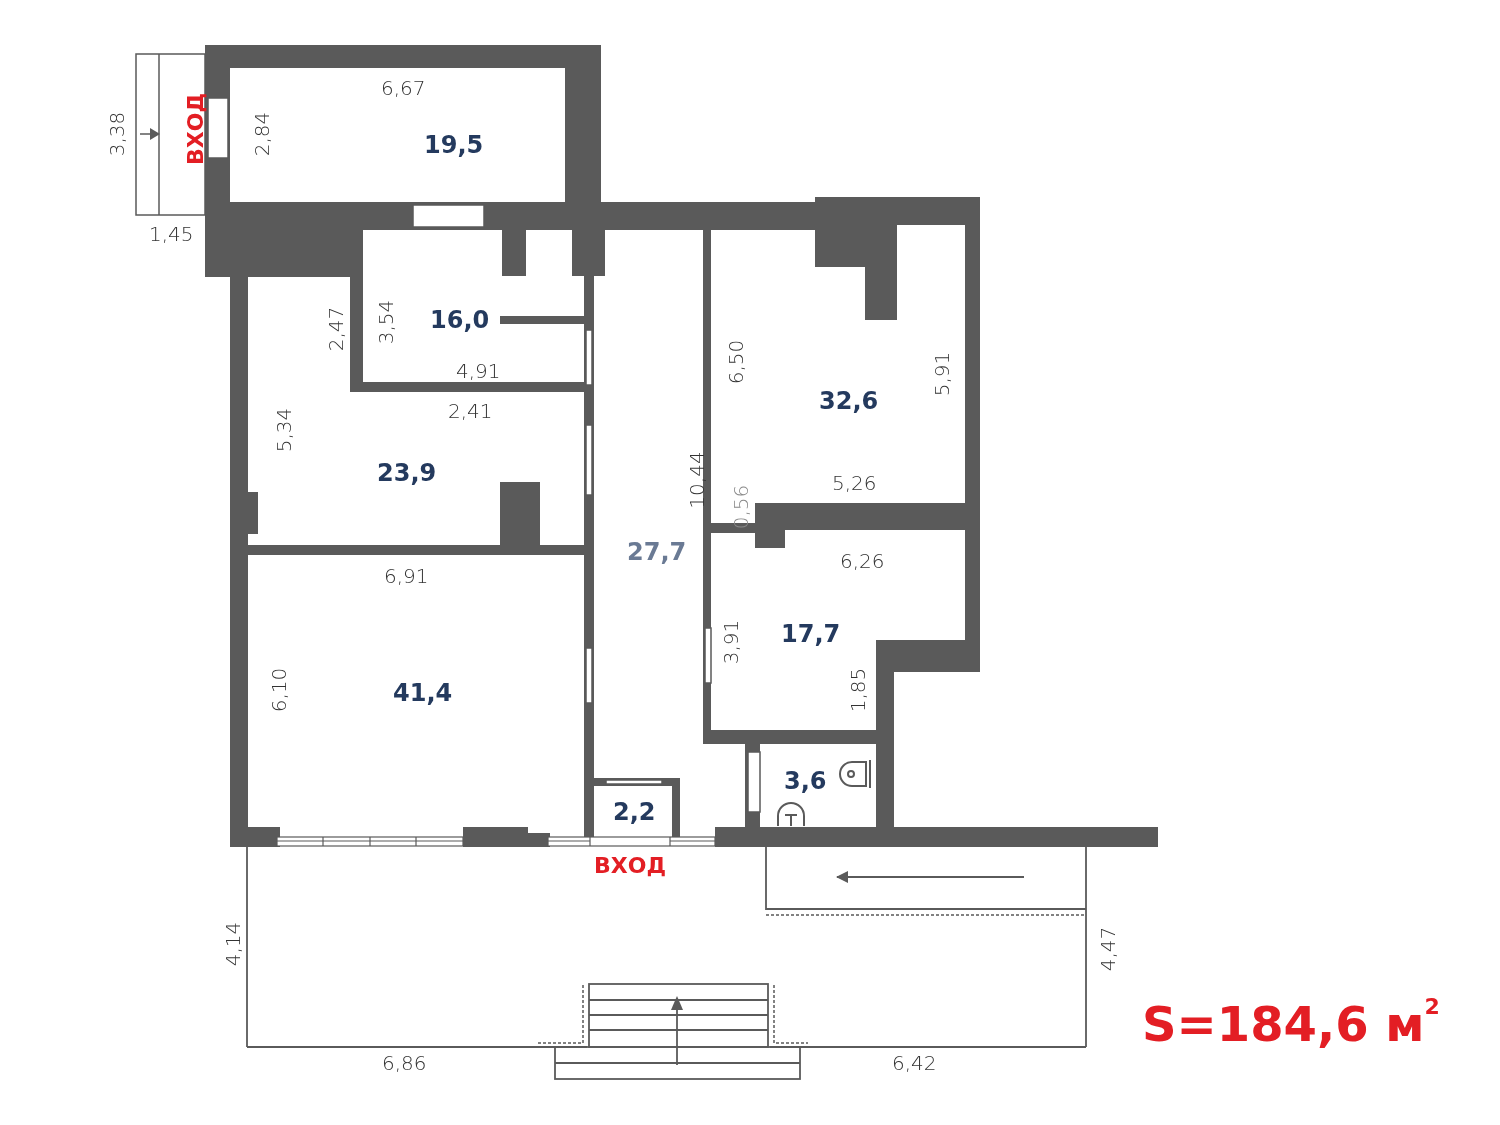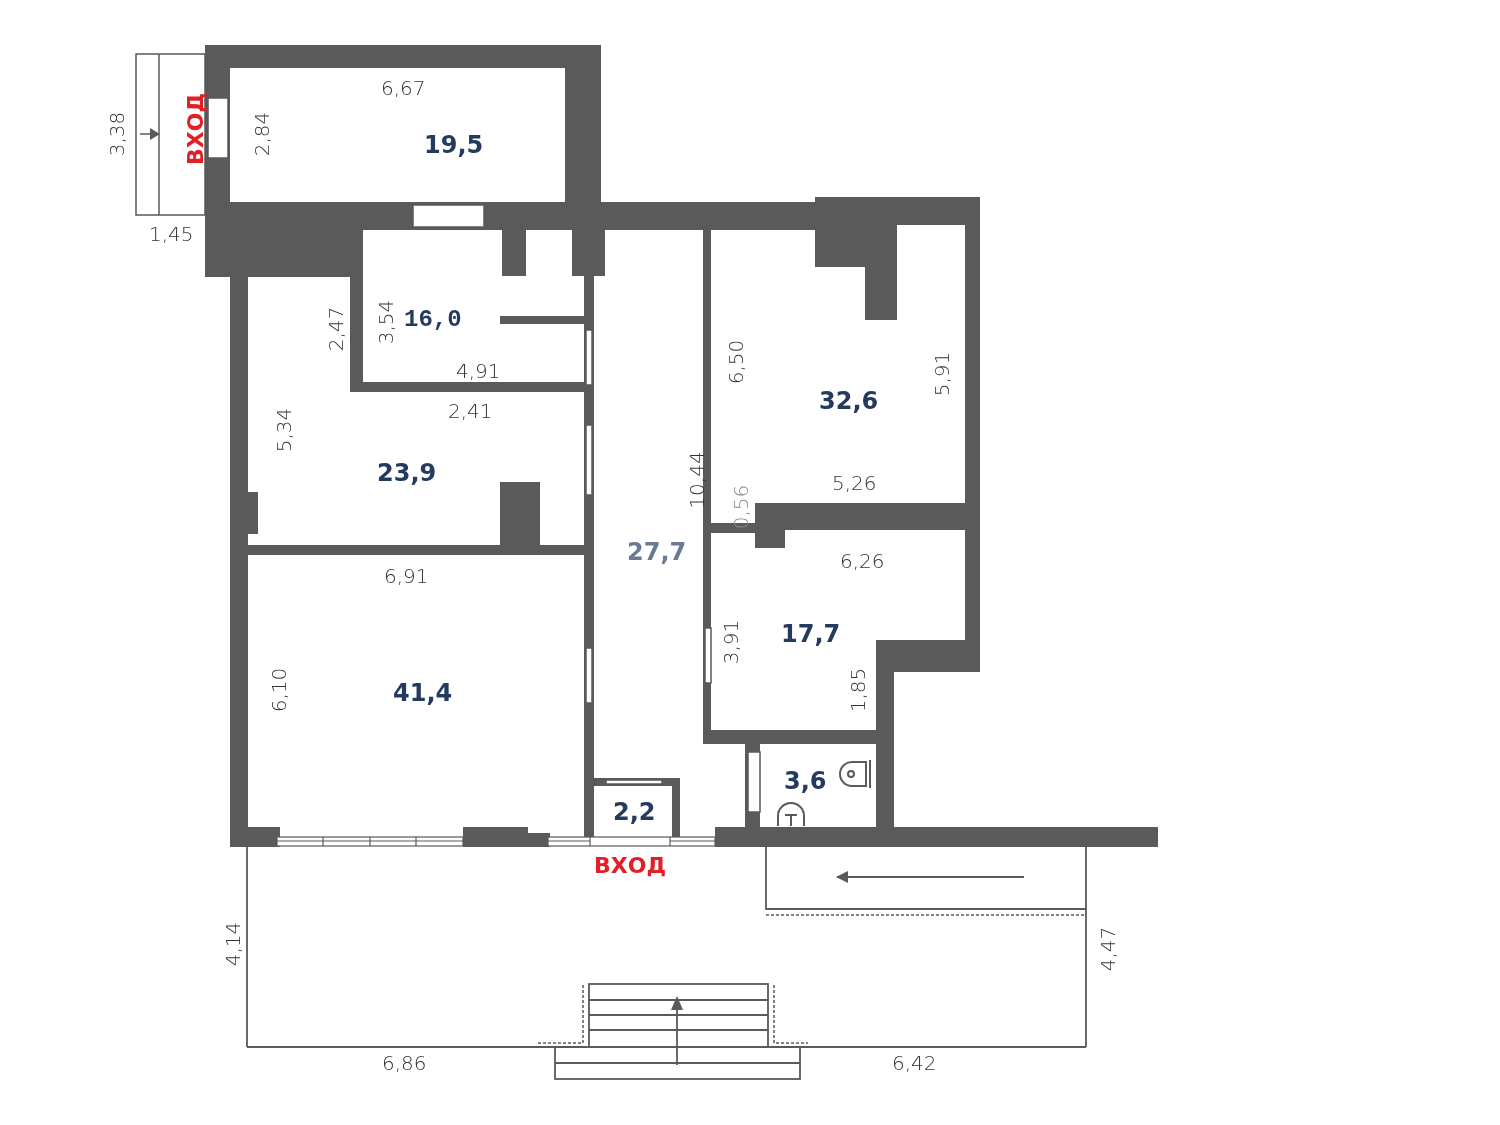--- a/index.html
+++ b/index.html
@@ -121,21 +121,21 @@
       <path d="M866,762 L852,762 A12,12 0 0 0 852,786 L866,786 Z"></path>
       <circle cx="851" cy="774" r="3"></circle>
       <line x1="870" y1="760" x2="870" y2="788"></line>
       <path d="M778,826 L778,816 A13,13 0 0 1 804,816 L804,826"></path>
       <line x1="785" y1="815" x2="797" y2="815"></line>
       <line x1="791" y1="815" x2="791" y2="826"></line>
     </g>
   </svg>
 
   <div class="area" style="left:380px;top:133px;margin-left:44px;">19,5</div>
-  <div class="area" style="left:404px;top:308px;font-family:Liberation Mono, monospace;">16,0</div>
+  <div class="area" style="left:430px;top:308px;">16,0</div>
   <div class="area" style="left:377px;top:461px;text-align:center;">23,9</div>
   <div class="area" style="left:393px;top:681px;">41,4</div>
   <div class="area" style="left:627px;top:540px;color:#6a7a94;">27,7</div>
   <div class="area" style="left:819px;top:389px;">32,6</div>
   <div class="area" style="left:781px;top:622px;">17,7</div>
   <div class="area" style="left:784px;top:769px;">3,6</div>
   <div class="area" style="left:613px;top:800px;text-align:center;">2,2</div>
 
   <div class="lbl" style="left:381px;top:78px;">6,67</div>
   <div class="lbl" style="left:149px;top:224px;">1,45</div>
@@ -158,13 +158,14 @@
   <div class="lbl vert" style="left:920px;top:364px;">5,91</div>
   <div class="lbl vert" style="left:719px;top:497px;color:#888888;">0,56</div>
   <div class="lbl vert" style="left:709px;top:632px;">3,91</div>
   <div class="lbl vert" style="left:836px;top:680px;">1,85</div>
   <div class="lbl vert" style="left:211px;top:934px;">4,14</div>
   <div class="lbl vert" style="left:1086px;top:939px;">4,47</div>
 
   <div class="entry vert" style="left:160px;top:118px;">ВХОД</div>
   <div class="entry" style="left:594px;top:855px;">ВХОД</div>
 
+  <div class="total"><span>S=184,6 м</span><sup>2</sup></div>
 </div>
 
 </body></html>

